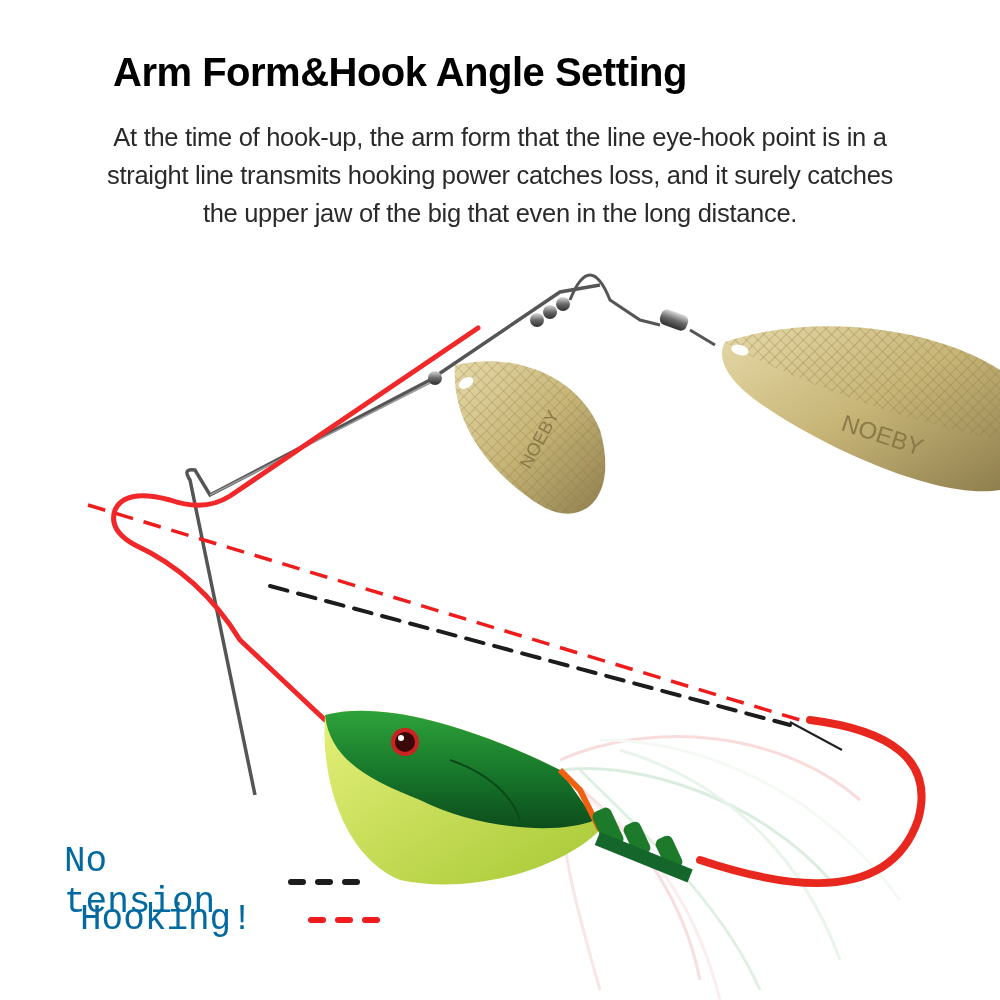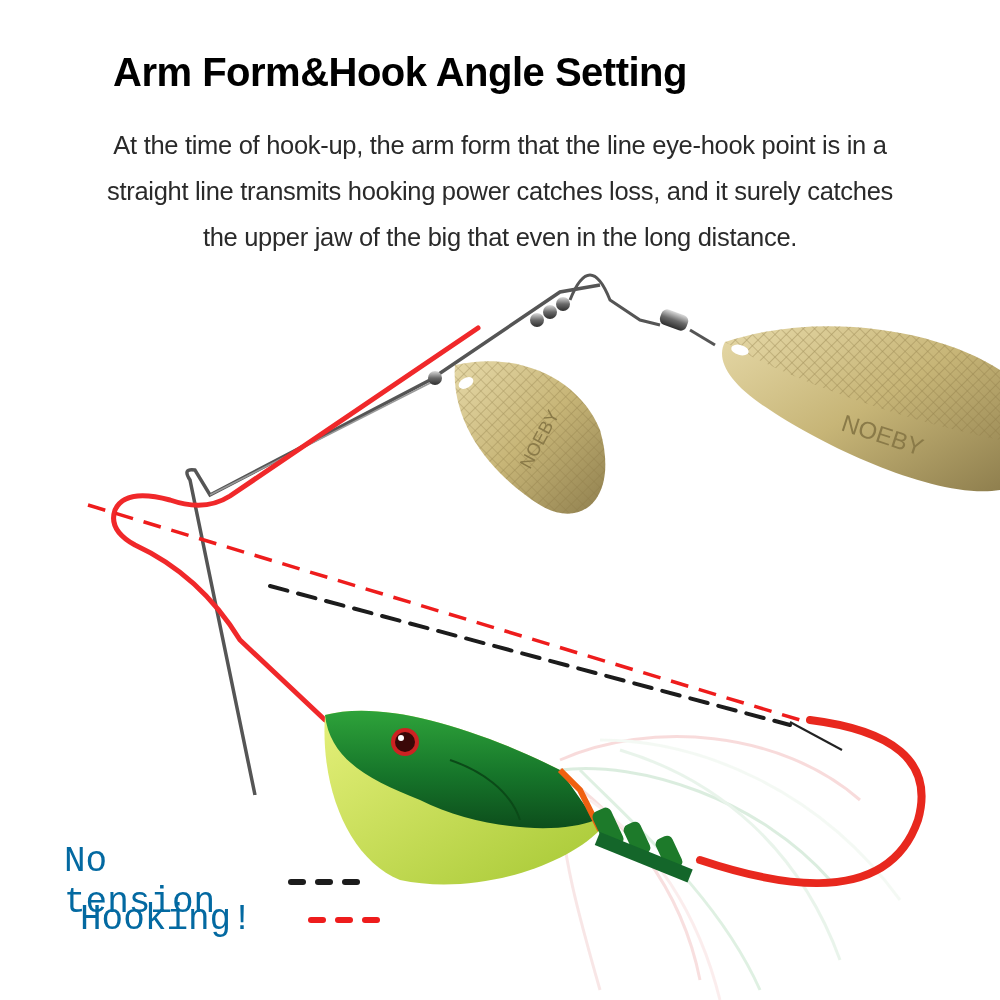--- a/index.html
+++ b/index.html
@@ -1,19 +1,19 @@
 <!DOCTYPE html>
 <html><head>
 <meta charset="utf-8">
 <style>
   html, body { margin:0; padding:0; background:#ffffff; }
   body { width:1000px; height:1000px; position:relative; overflow:hidden; font-family:"Liberation Sans", sans-serif; }
   .title { position:absolute; top:50px; left:0; width:800px; text-align:center; font-size:40px; font-weight:bold; color:#000; letter-spacing:-0.5px; }
   .desc { position:absolute; top:118px; left:40px; width:920px; text-align:center; font-size:25.5px; line-height:38px; color:#2a2a2a; font-family:"Liberation Sans", sans-serif; letter-spacing:-0.3px; }
-  .desc span { display:block;margin-top:8px; }
+  .desc span { display:block; }
   svg.art { position:absolute; left:0; top:0; }
   .legend { position:absolute; left:0; top:835px; width:360px; }
   .legend-row { position:absolute; display:flex; align-items:center; }
   .legend-label { font-size:36px; color:#0369a1; font-family:Liberation Mono, monospace; }
   .legend-line { display:flex; gap:9px; margin-left:20px; }
   .legend-line i { display:block; width:18px; height:6px; border-radius:3px; }
 </style>
 </head>
 <body>
 

